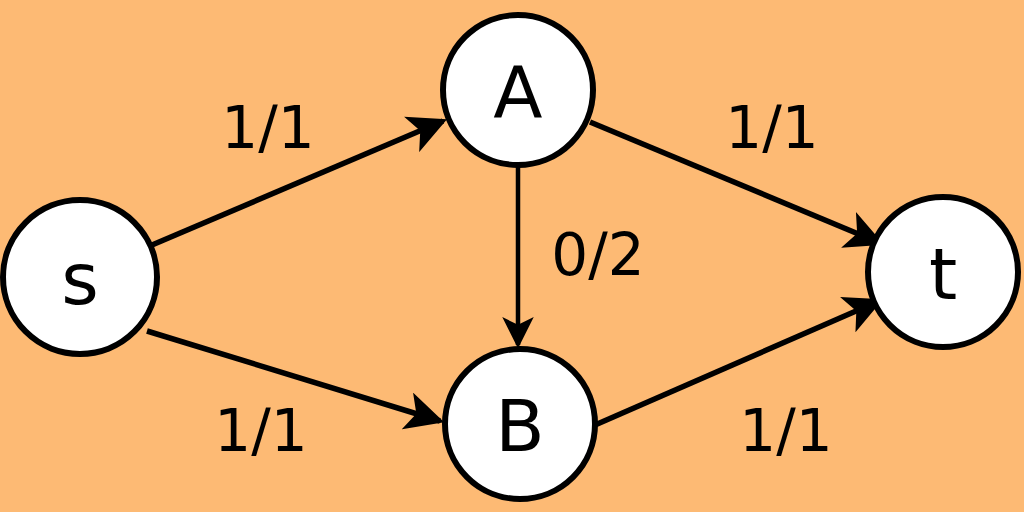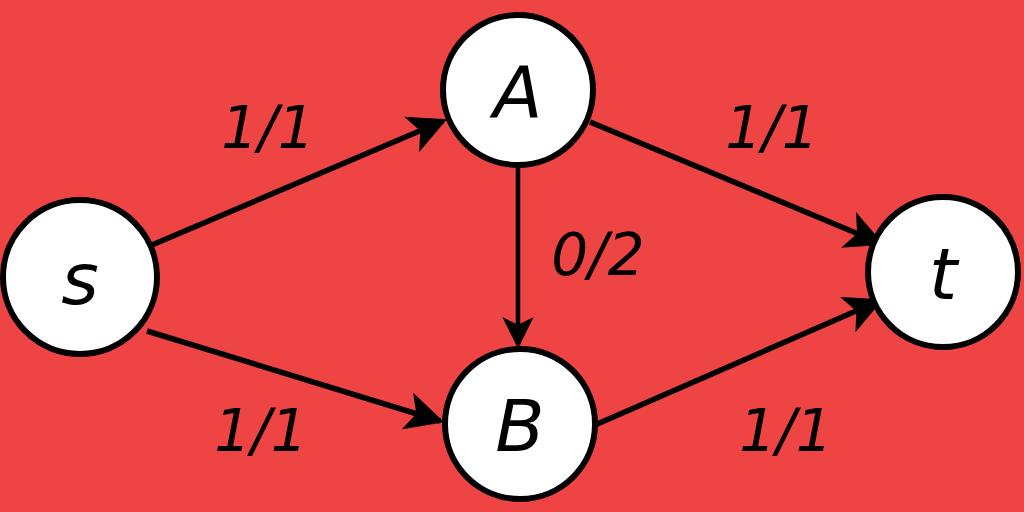--- a/index.html
+++ b/index.html
@@ -4,24 +4,23 @@
 <style>
   html, body {
     margin: 0;
     padding: 0;
     background: #ffffff;
   }
   #canvas {
     position: relative;
     width: 1024px;
     height: 512px;
-    background: #ef4444;
+    background: #fdba74;
     overflow: hidden;
     font-family: "DejaVu Sans", sans-serif;
-    font-style: italic;
   }
   #graph-svg {
     position: absolute;
     top: 0;
     left: 0;
     width: 1024px;
     height: 512px;
     display: block;
   }
   .node-circle {

